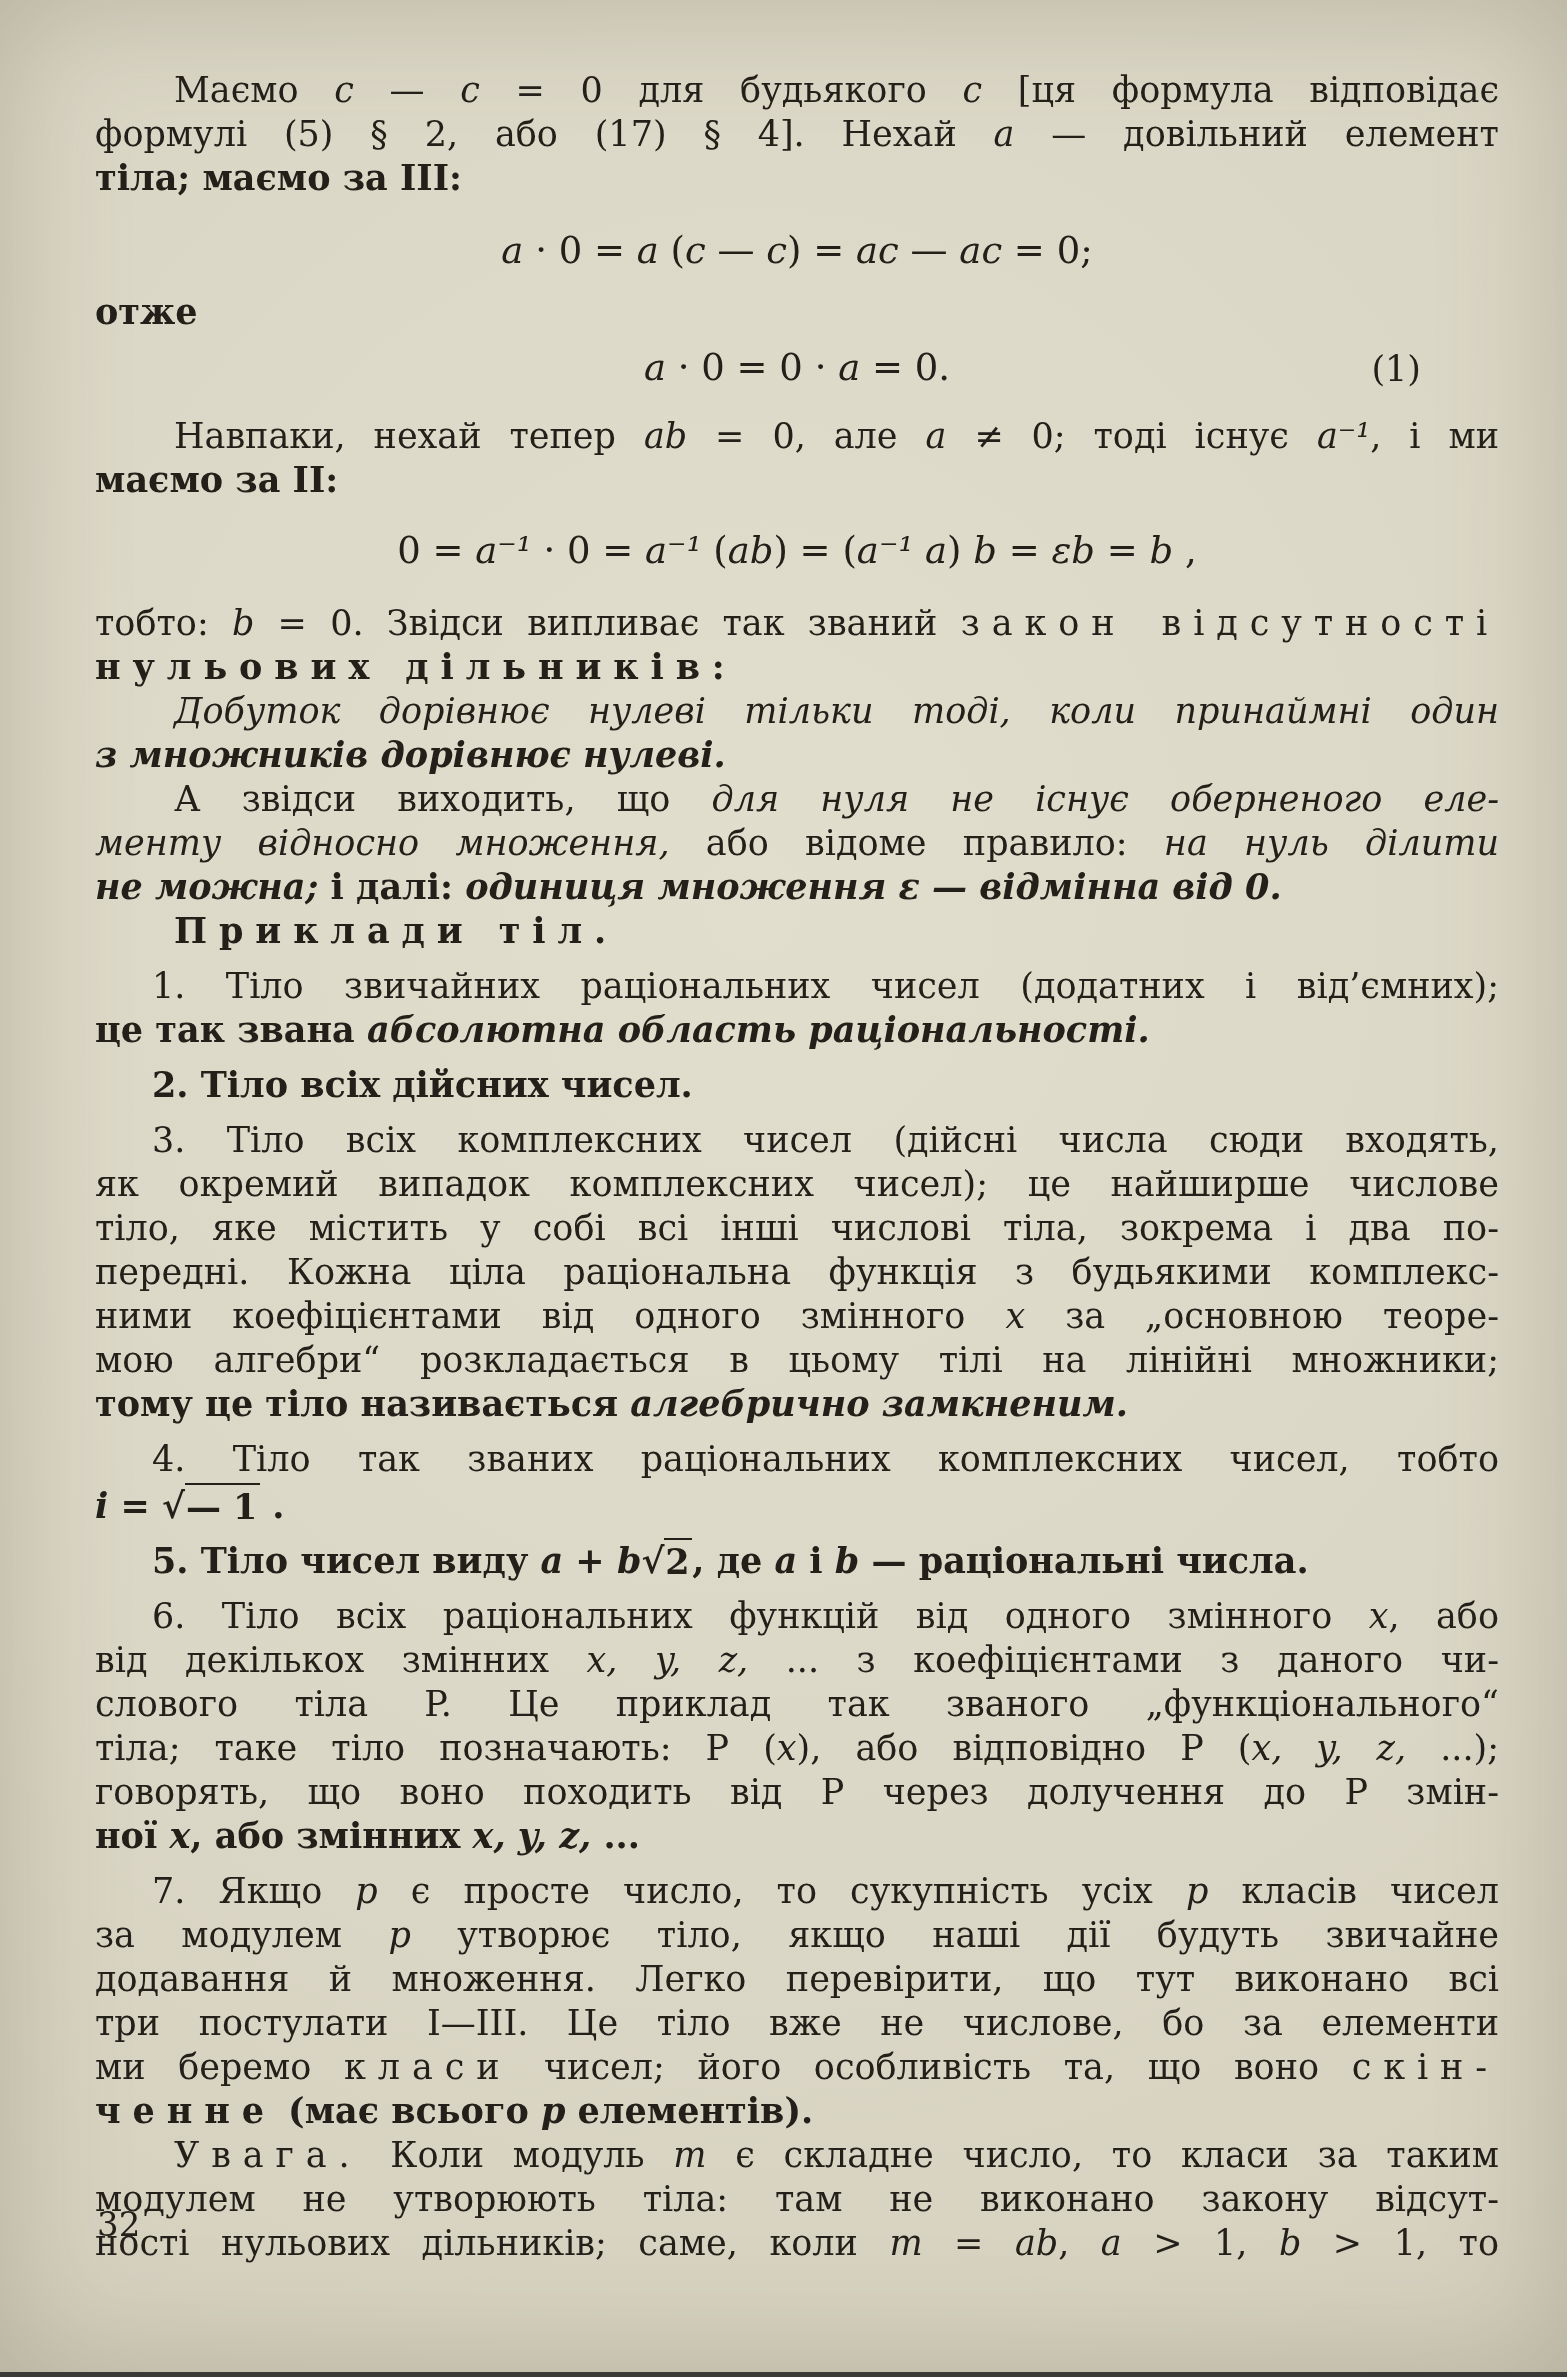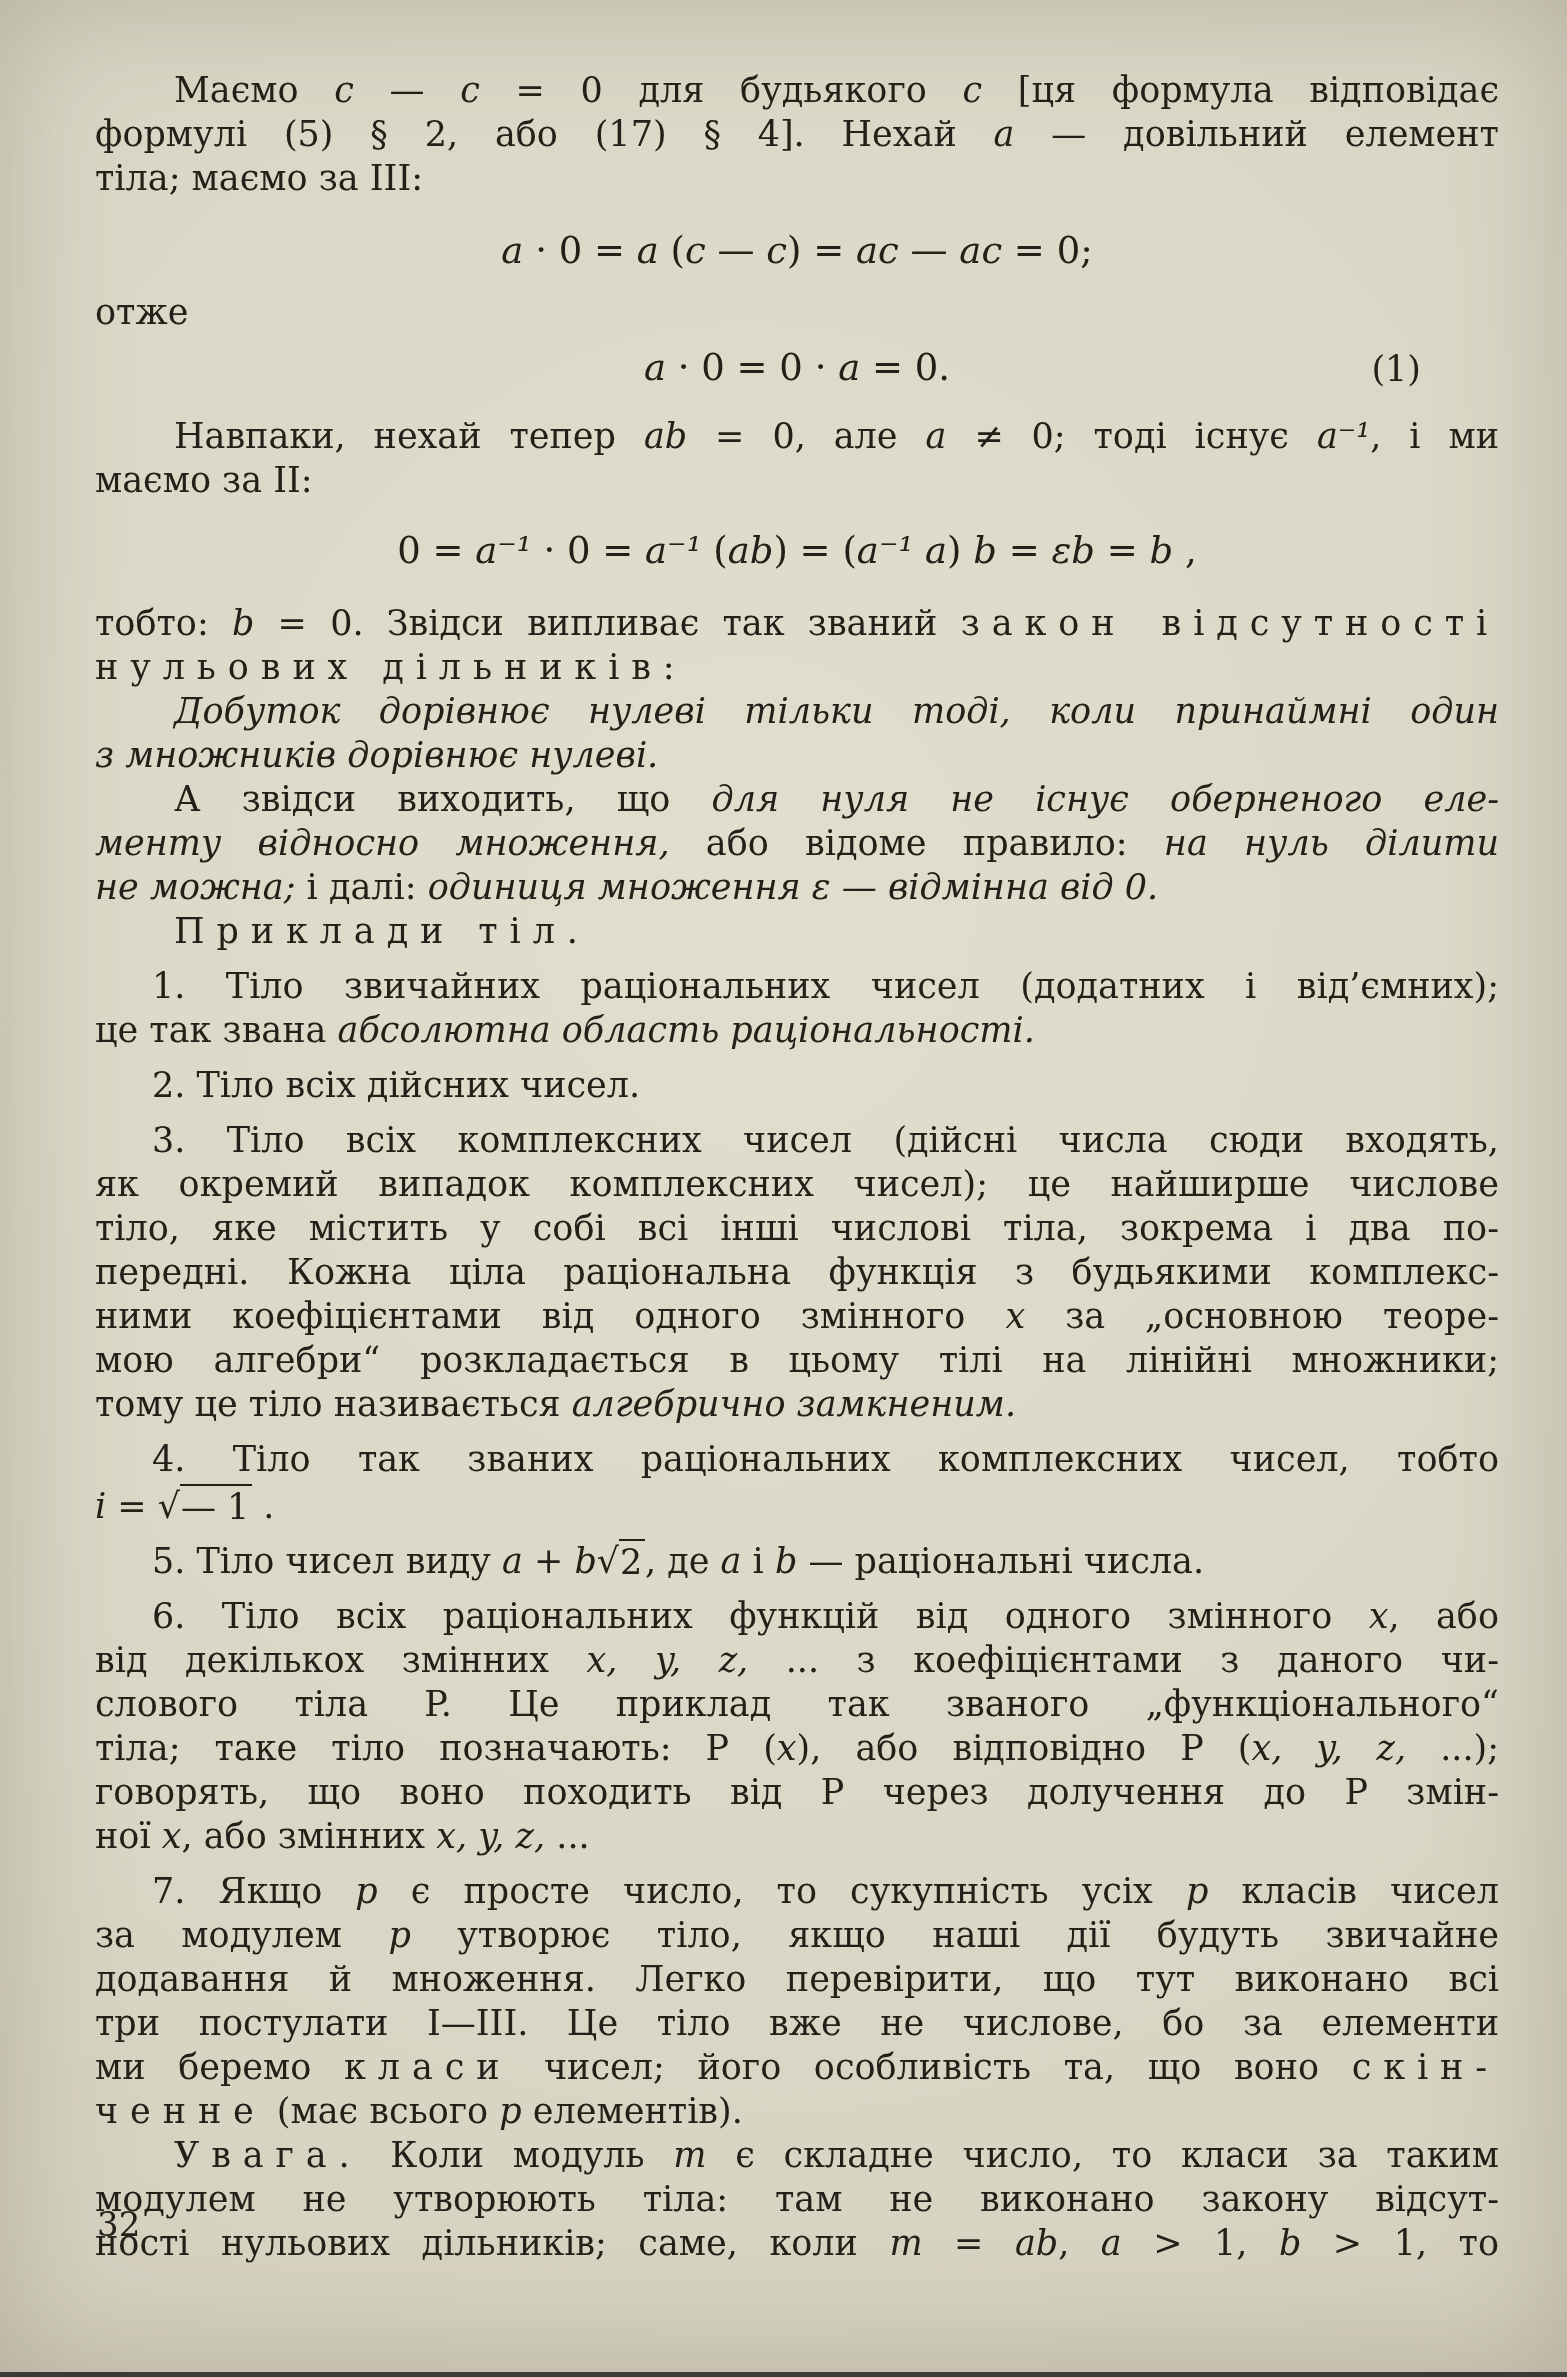--- a/index.html
+++ b/index.html
@@ -13,21 +13,21 @@
     font-family: "DejaVu Serif", "Liberation Serif", serif;
     color: #23201a;
   }
   .text {
     position: absolute; left: 95px; top: 68px; width: 1404px;
     font-size: 35px; line-height: 44px;
     text-rendering: optimizeLegibility;
   }
   .ln { min-height: 44px; }
   .j    { text-align: justify; text-align-last: justify; }
-  .left { text-align: right; text-align-last: left; }
+  .left { text-align: right; text-align-last: left; font-weight: bold; }
   .ind  { text-indent: 79px; }
   .ind2 { text-indent: 57px; margin-top: 11px; }
   .n  { font-style: normal; }
   .i  { font-style: italic; }
   .m  { font-style: italic; }
   .sp { letter-spacing: 0.34em; margin-top: 10px; }
   .rt { font-style: normal; border-top: 2.7px solid #23201a; padding: 0.9px 2.7px 0 0.9px; }
   .formula {
     position: relative; text-align: center; text-align-last: center;
     font-size: 37px; line-height: 49px;

